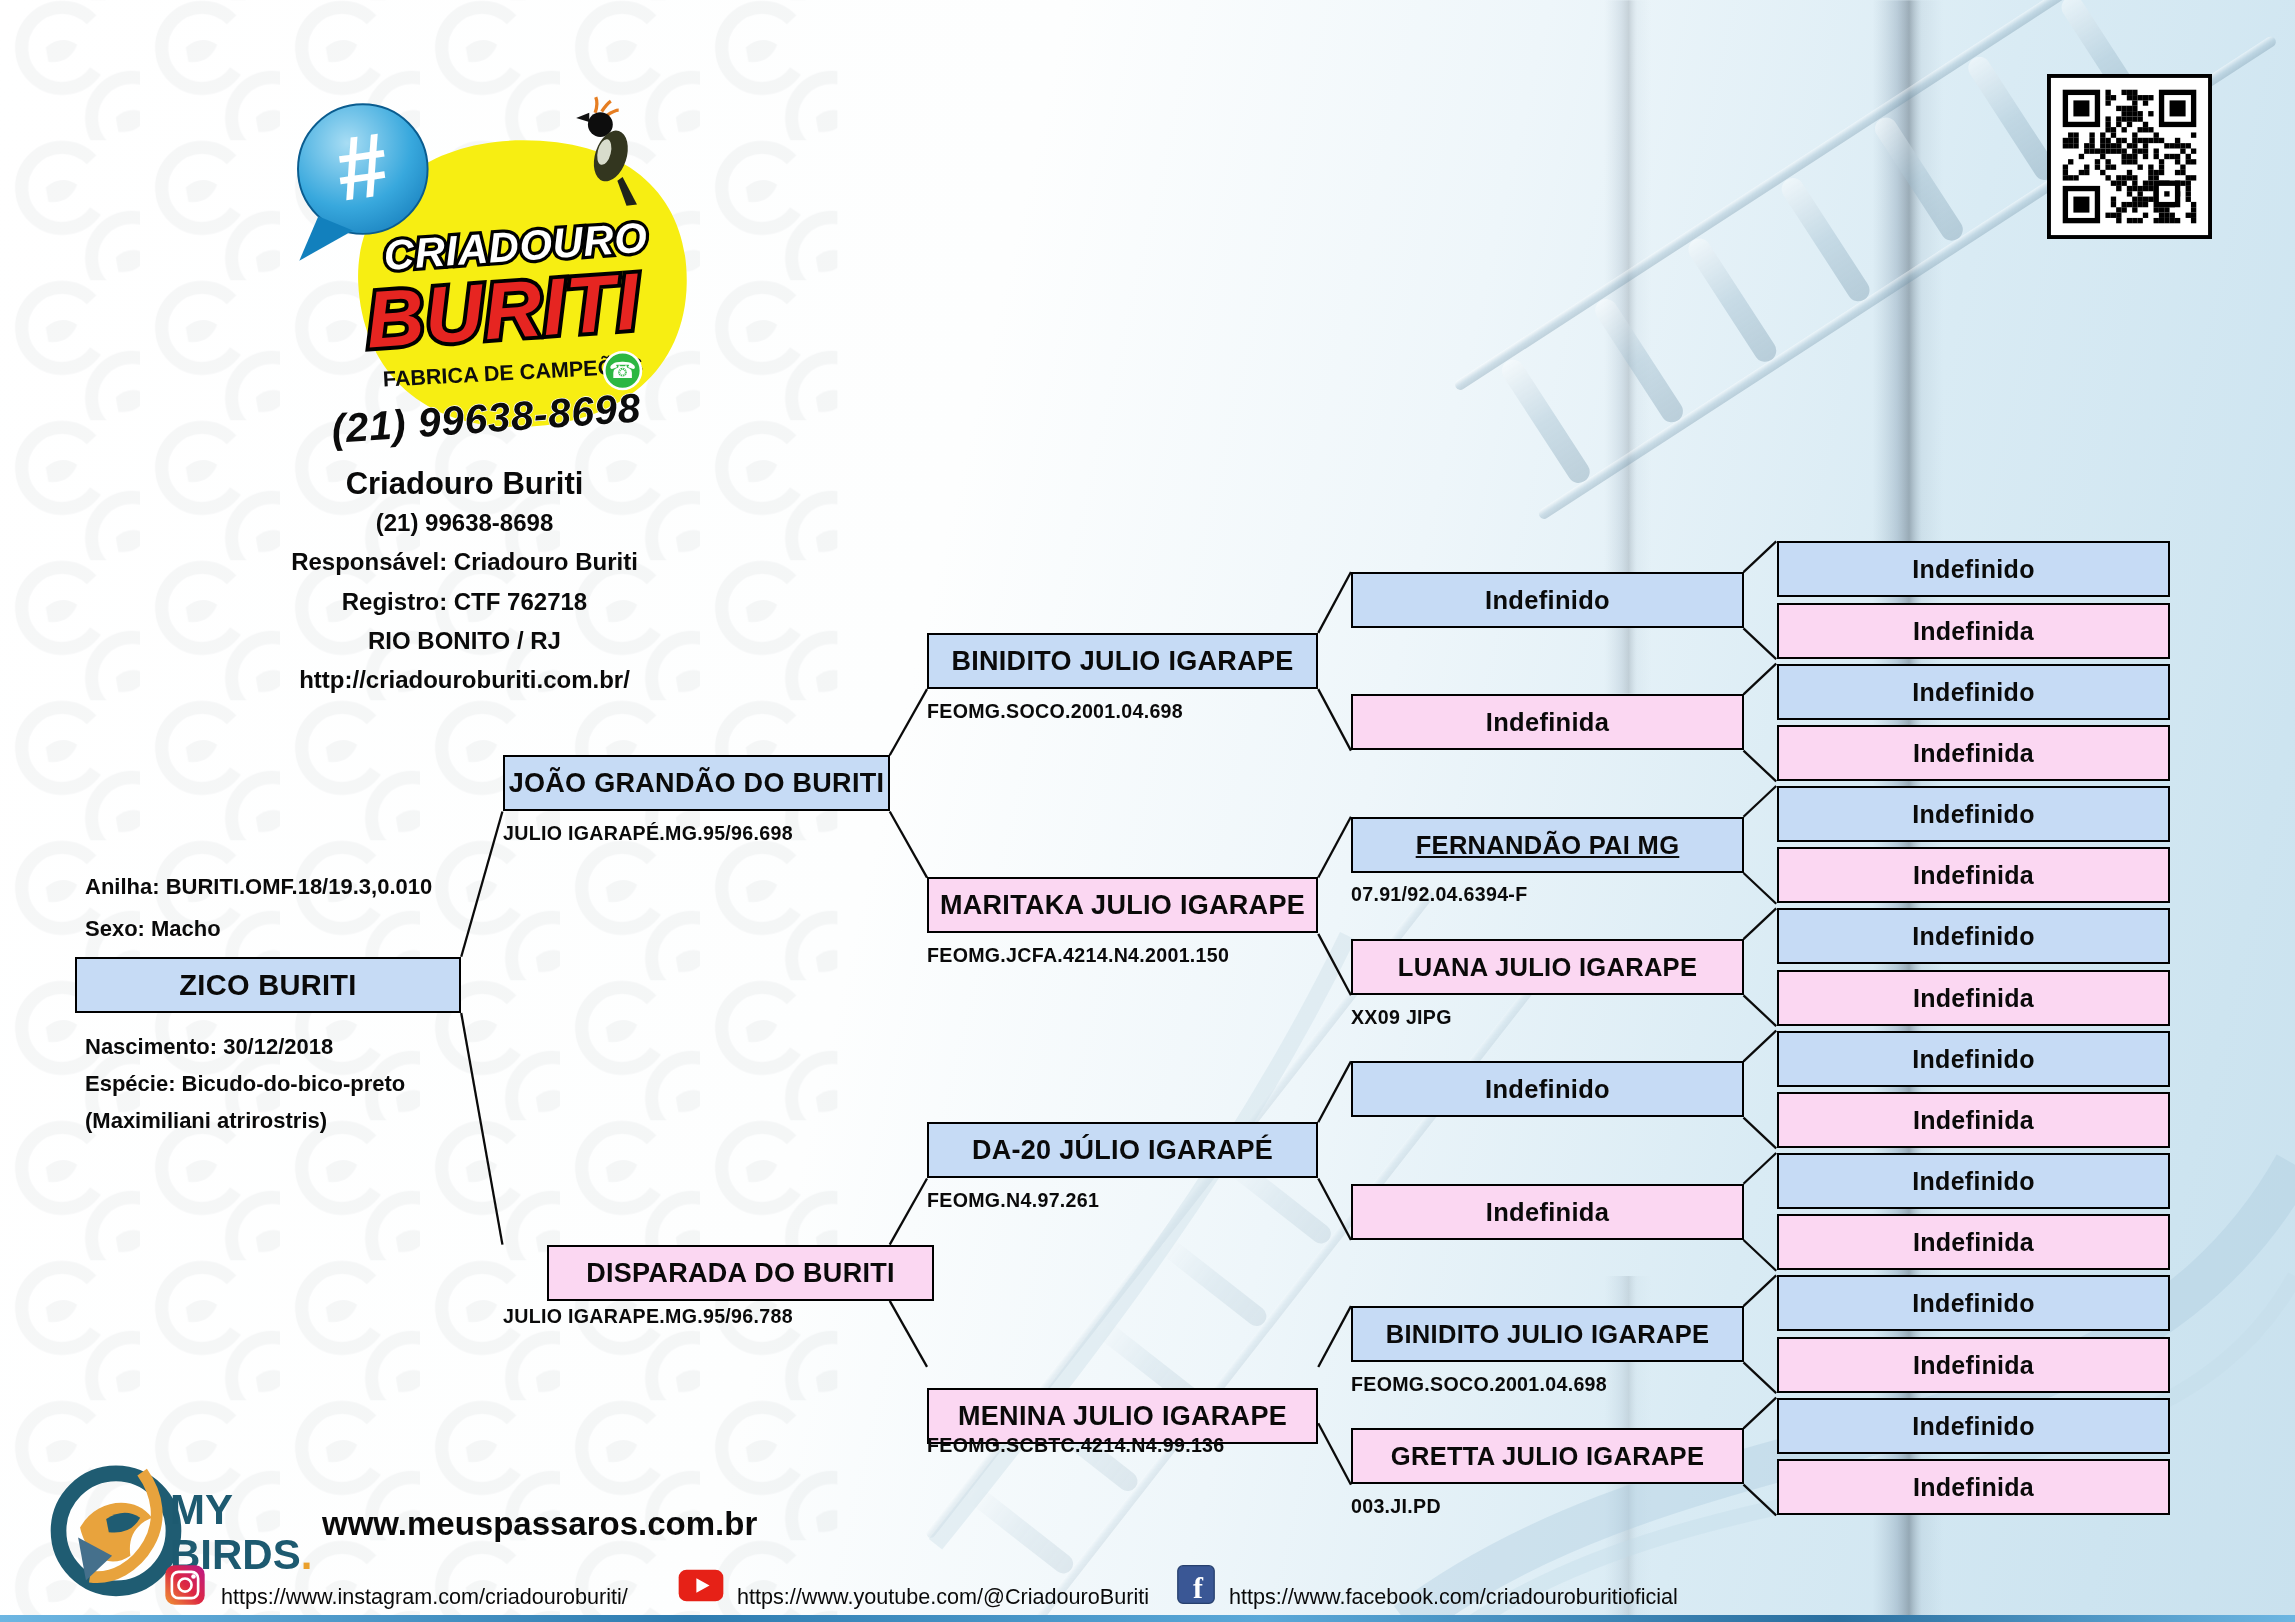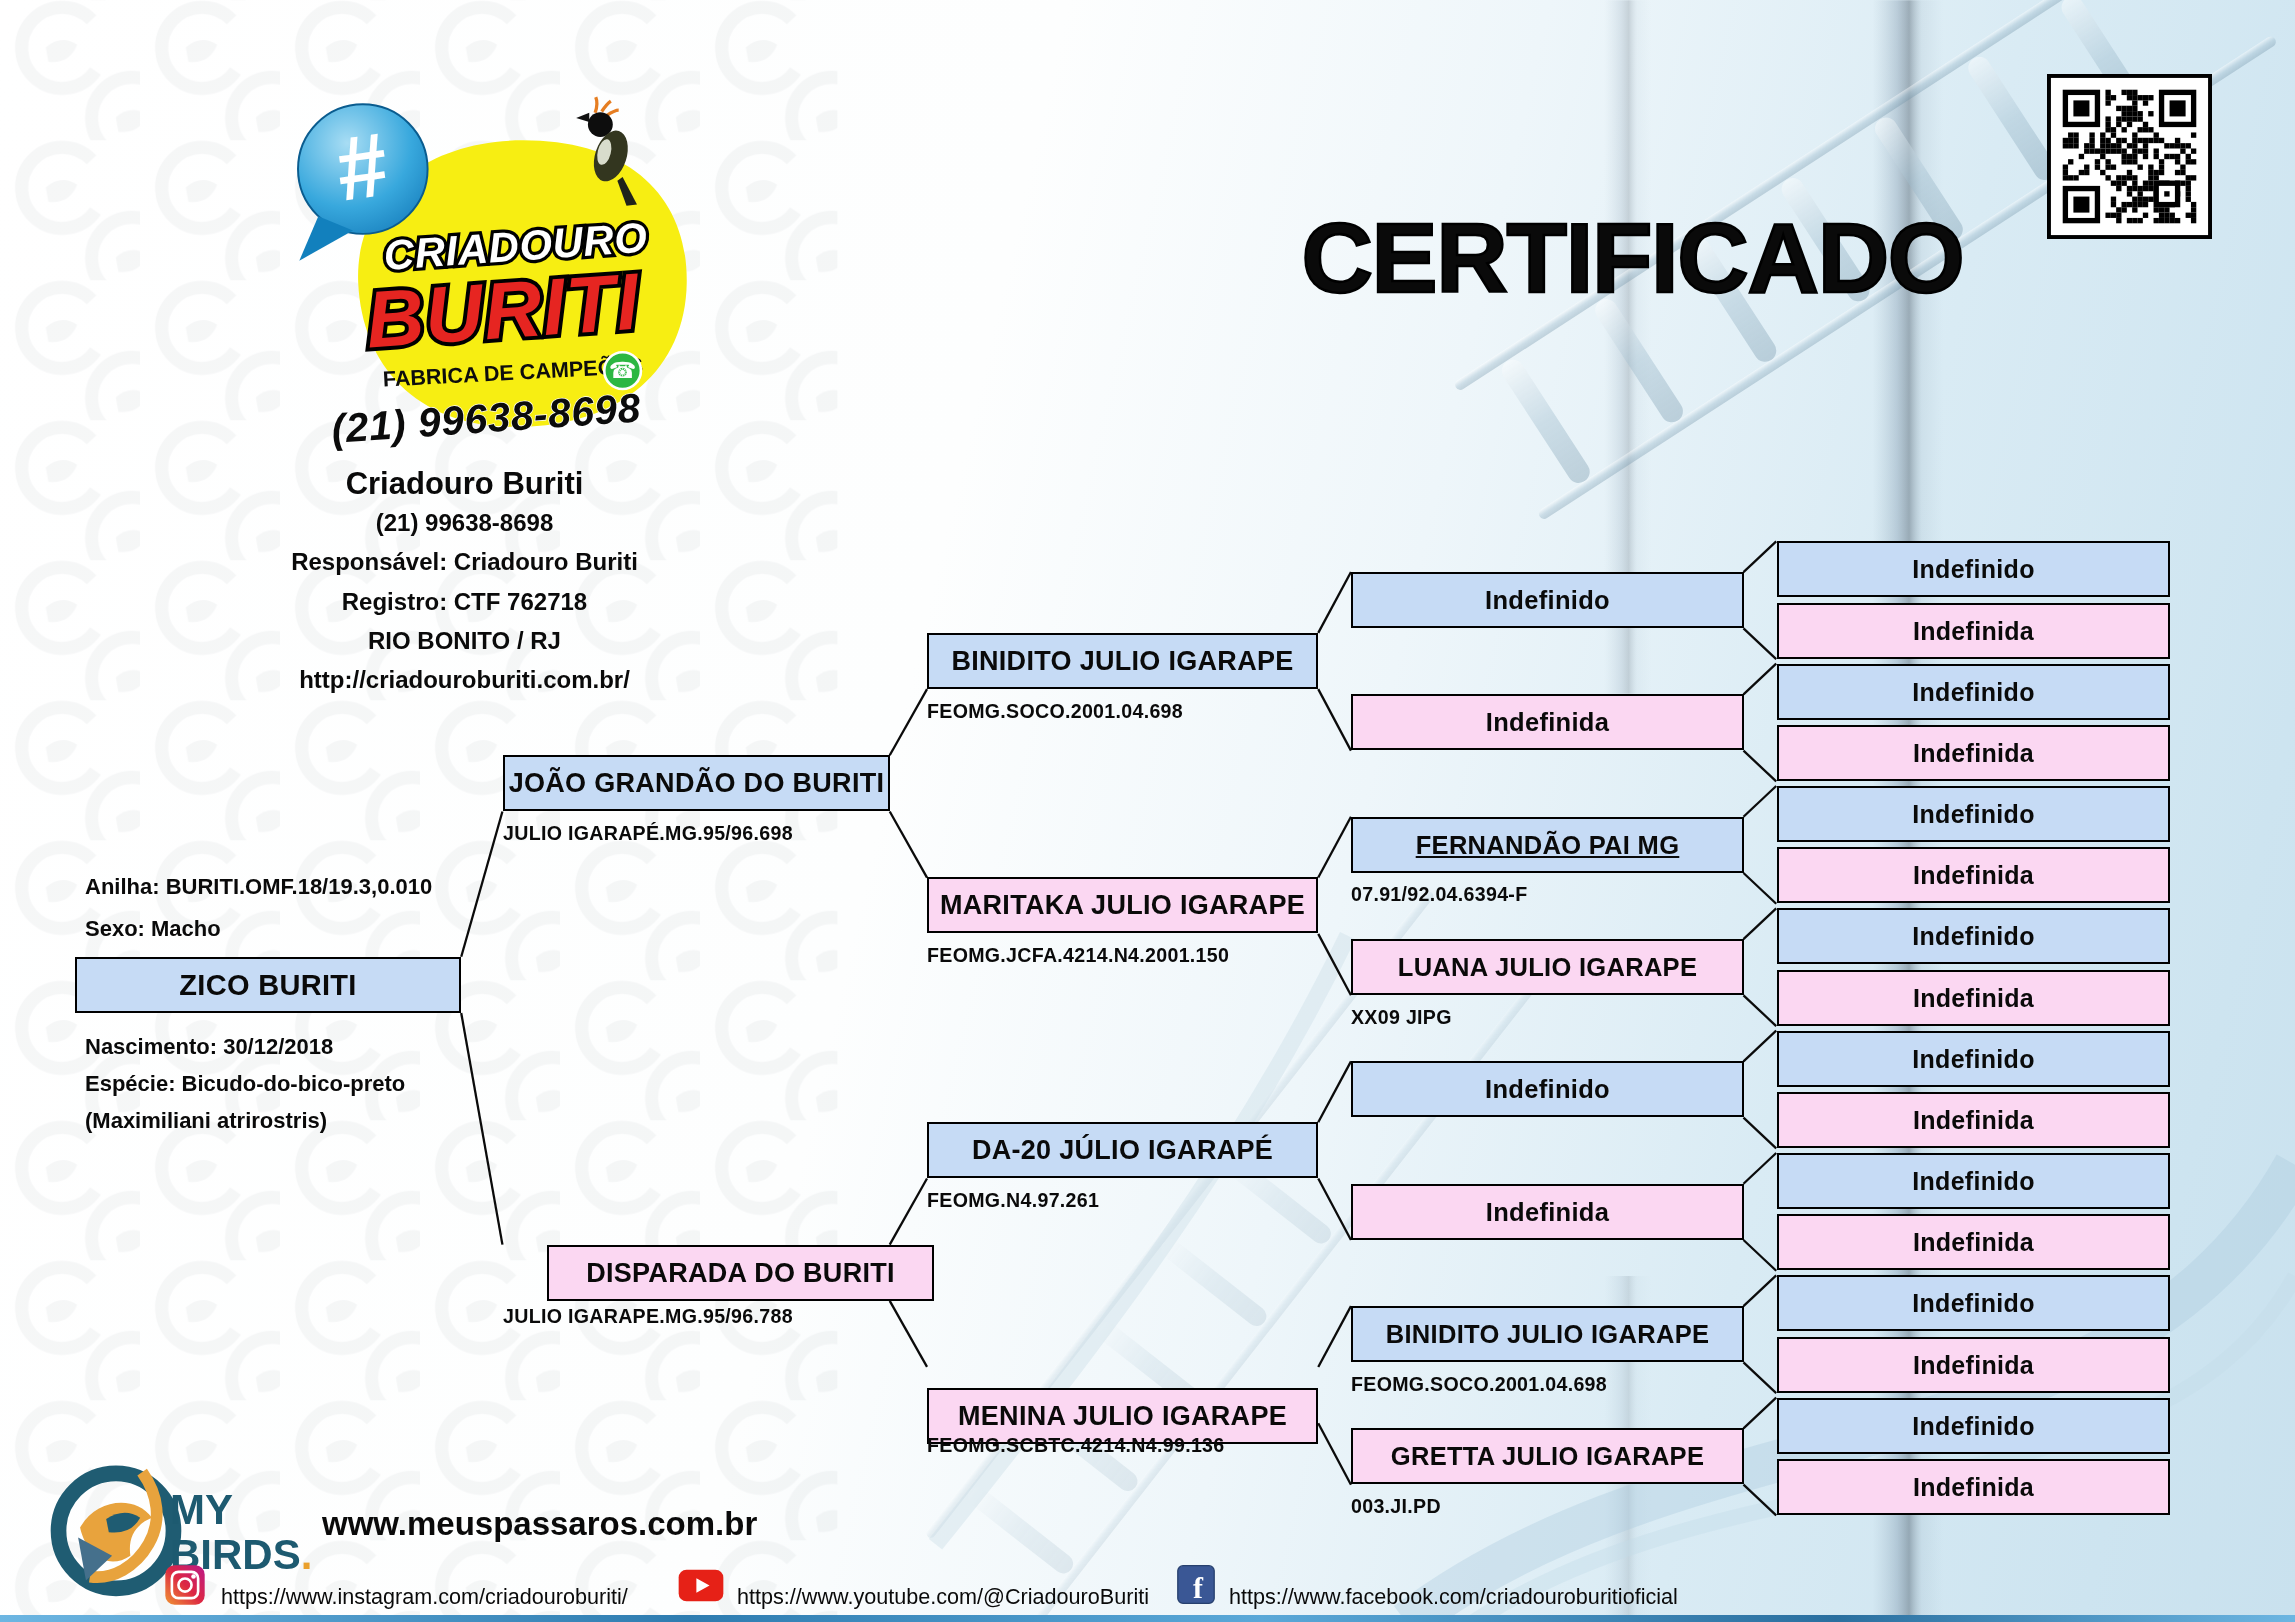--- a/index.html
+++ b/index.html
@@ -125,21 +125,20 @@
     <text x="745" y="660" transform="rotate(-4 745 660)" font-size="62" font-weight="bold" font-style="italic" fill="#0b0b0b" stroke="#ffffff" stroke-width="2" paint-order="stroke" letter-spacing="1">(21) 99638-8698</text>
   </g>
   <g>
     <circle cx="555" cy="258" r="99" fill="url(#bub)" stroke="#0a5c8f" stroke-width="3"></circle>
     <path d="M487,330 L458,398 L540,352 Z" fill="#1280bd"></path>
     <text x="555" y="302" font-size="138" font-weight="bold" fill="#ffffff" text-anchor="middle" transform="rotate(-8 555 262)">#</text>
   </g>
 </svg>
 
 <div id="title-block">
-  <div id="cert-title">CERTIFICADO</div>
 </div>
 
 <svg class="abs" id="qr-svg" style="left:2047px;top:74px;width:165px;height:165px" viewBox="0 0 252 252">
   <rect x="3" y="3" width="246" height="246" fill="#ffffff" stroke="#000" stroke-width="6"></rect>
   <g id="qr-modules" fill="#000" transform="translate(24,24)">
       <rect x="65.28" y="0" width="8.16" height="8.16" fill="#000"></rect>
       <rect x="89.76" y="0" width="8.16" height="8.16" fill="#000"></rect>
       <rect x="97.92" y="0" width="8.16" height="8.16" fill="#000"></rect>
       <rect x="106.08" y="0" width="8.16" height="8.16" fill="#000"></rect>
       <rect x="65.28" y="8.16" width="8.16" height="8.16" fill="#000"></rect>

